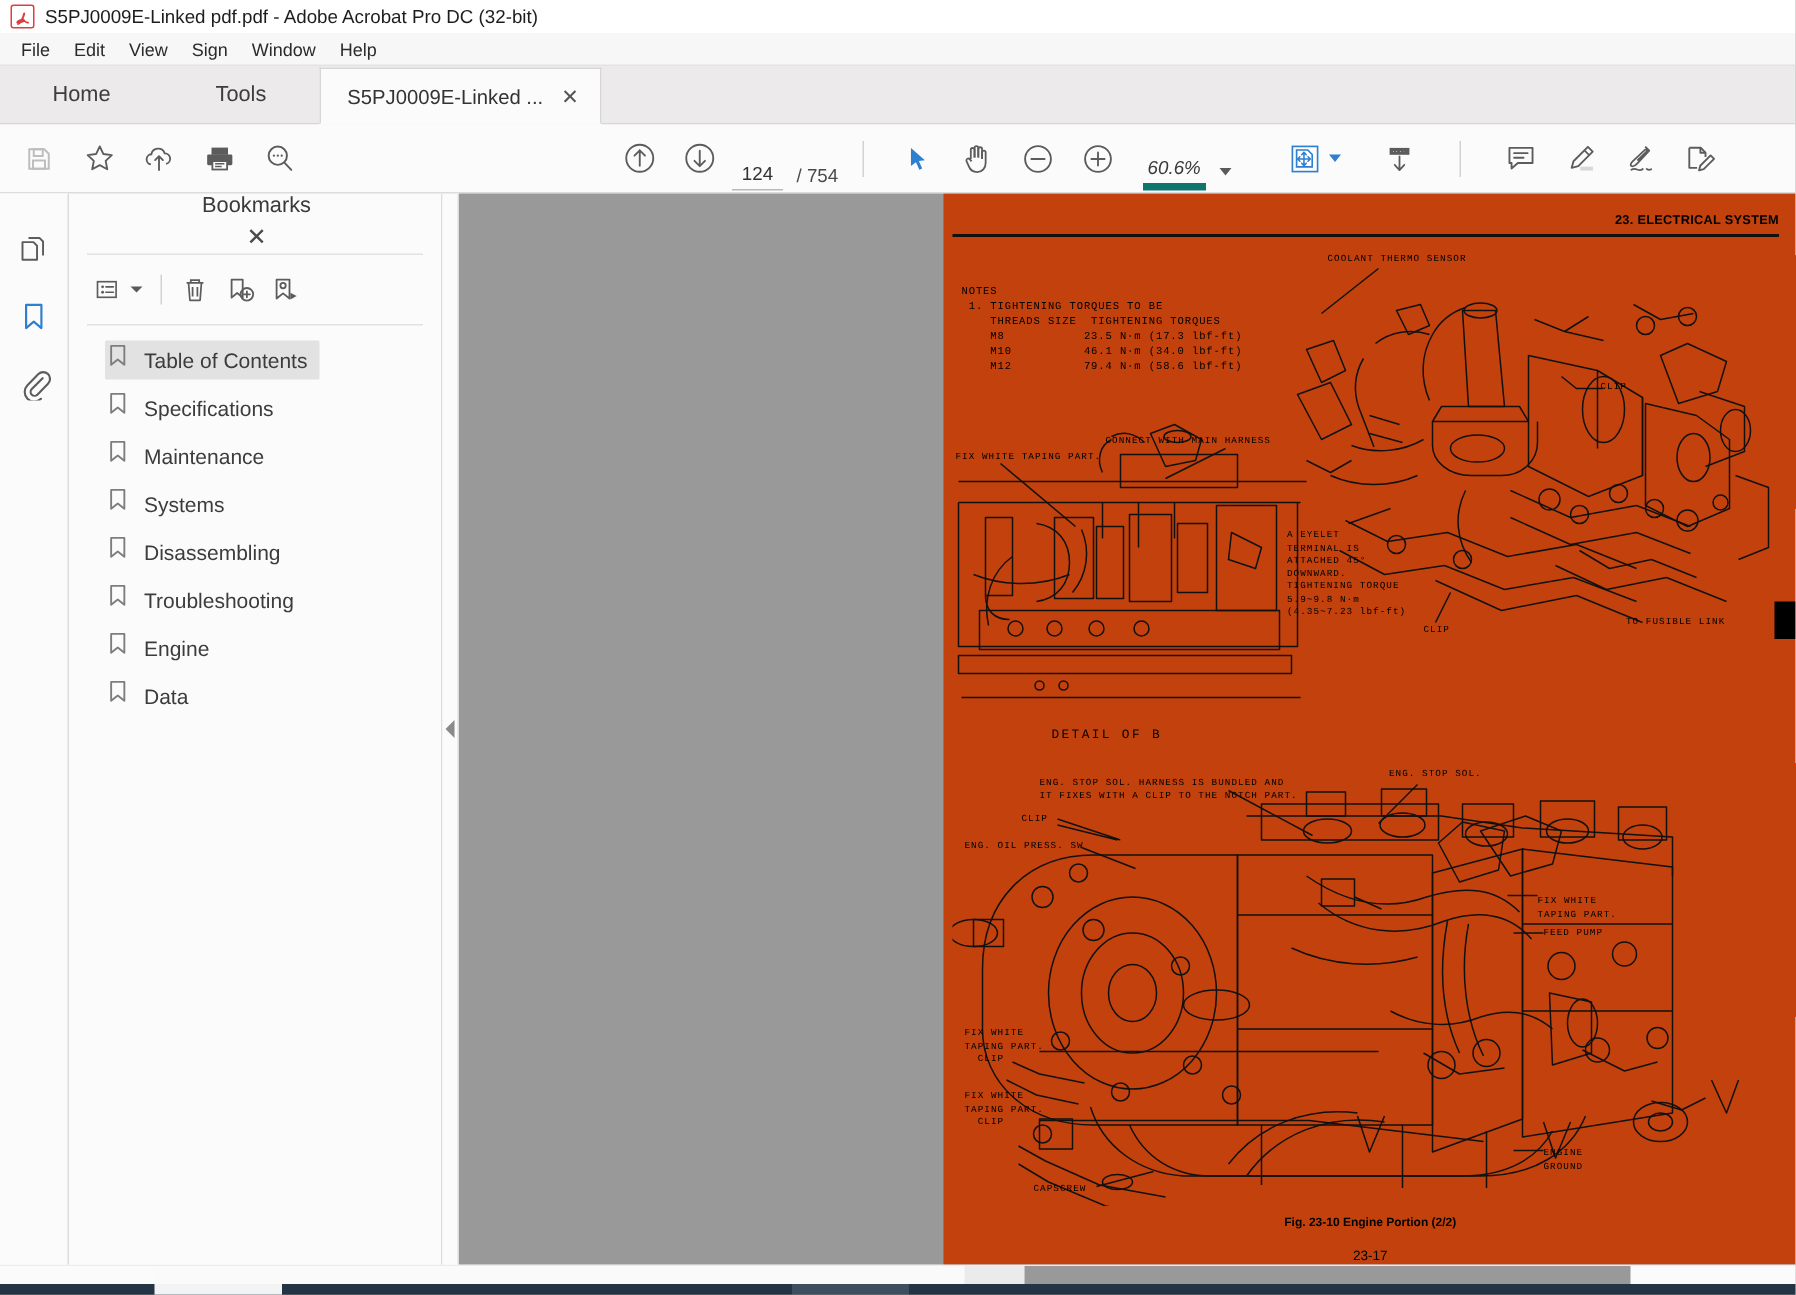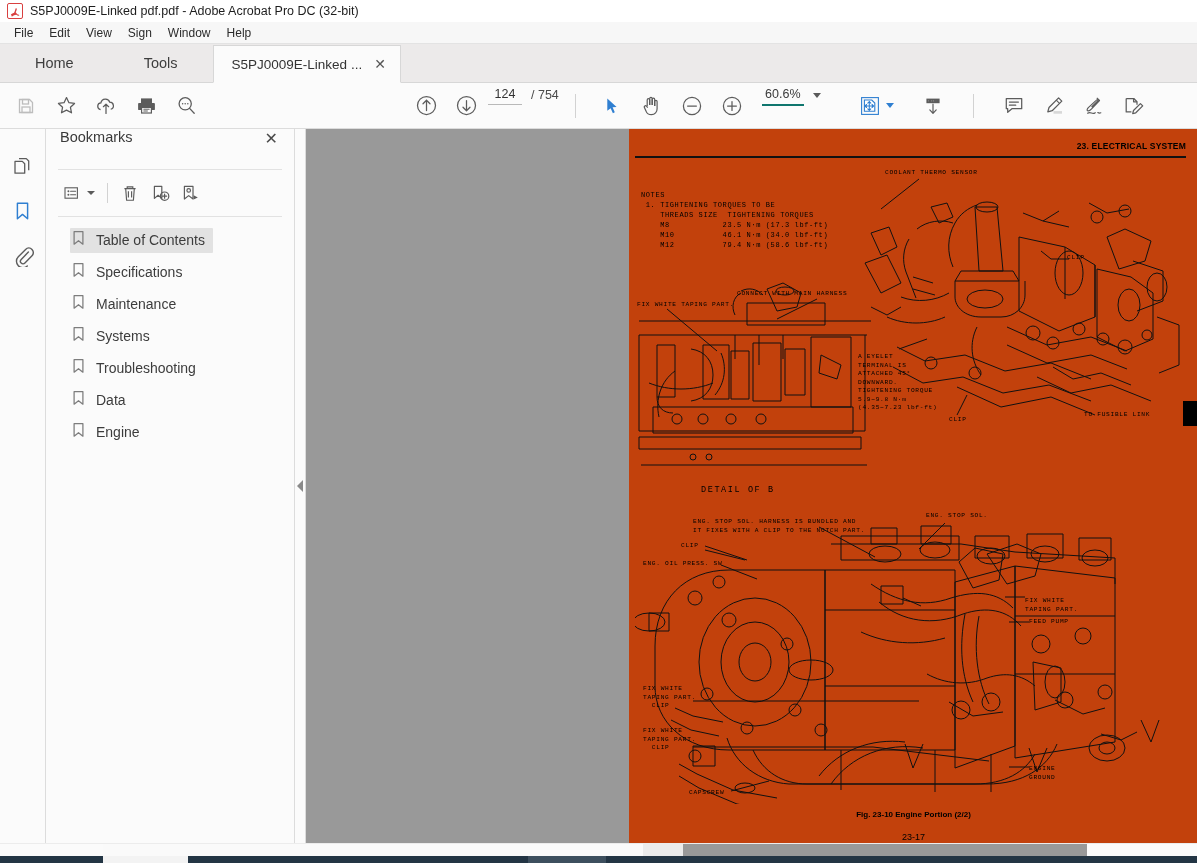--- a/index.html
+++ b/index.html
@@ -30,43 +30,43 @@
   .tab.plain{background:#eceaea;}
   .tab.active{background:#fbfbfb;border-left:1px solid #d7d7d7;border-right:1px solid #d7d7d7;
     border-top:1px solid #d7d7d7;border-bottom:1px solid #fbfbfb;position:relative;top:1px;
     padding:0 14px 0 18px;}
   .tab.active .tab-label{font-size:13.5px;color:#333;margin-right:12px;}
   .tab-close{font-size:14px;color:#555;line-height:1;cursor:pointer;}
 
   
   .toolbar{height:45px;background:#fbfbfb;border-bottom:1px solid #dcdcdc;display:flex;align-items:center;
     position:relative;}
-  .tb-group{display:flex;align-items:flex-start;}
+  .tb-group{display:flex;align-items:flex-end;}
   .tb-btn{width:40px;height:42px;display:flex;align-items:center;justify-content:center;cursor:pointer;}
   .tb-sep{width:1px;height:24px;background:#d2d2d2;margin:0 8px;}
   .pagebox{display:flex;align-items:center;margin:0 2px;}
   .pagefield{width:34px;text-align:center;font-size:12.5px;color:#333;border:none;border-bottom:1px solid #b9b9b9;
     background:transparent;padding:2px 0 3px;font-family:"Liberation Sans",sans-serif;outline:none;}
   .pagetotal{font-size:12.5px;color:#4a4a4a;margin-left:9px;white-space:nowrap;}
   .zoombox{display:flex;align-items:center;margin-left:10px;}
-  .zoomval{font-size:12.5px;color:#3a3a3a;border-bottom:2px solid #0f766e;padding:2px 2px 3px;min-width:38px;
-    text-align:center;}
+  .zoomval{font-size:12.5px;color:#3a3a3a;border-bottom:5px solid #0f766e;padding:2px 2px 3px;min-width:38px;
+    text-align:center;font-style:italic;}
   .caret{width:0;height:0;border-left:4px solid transparent;border-right:4px solid transparent;
     border-top:5px solid #5a5a5a;margin-left:9px;}
   .caret.blue{border-top-color:#2f7fd1;}
 
   
   .main{display:flex;height:714px;background:#fbfbfb;}
 
   .railbar{width:45px;background:#fbfbfb;border-right:1px solid #dcdcdc;padding-top:14px;position:relative;}
   .rail-btn{width:45px;height:45px;display:flex;align-items:center;justify-content:center;cursor:pointer;
     position:relative;}
 
   .navpanel{width:248px;background:#fbfbfb;border-right:1px solid #dcdcdc;display:flex;flex-direction:column;}
-  .np-head{height:40px;display:flex;justify-content:space-between;padding:0 12px 0 14px;}
+  .np-head{height:40px;display:flex;align-items:center;justify-content:space-between;padding:0 12px 0 14px;flex-direction:column;}
   .np-title{font-size:14.5px;color:#3a3a3a;}
   .np-close{font-size:16px;color:#4a4a4a;cursor:pointer;line-height:1;padding:2px 4px;}
   .np-rule{height:1px;background:#e2e2e2;margin:0 12px;}
   .np-tools{height:46px;display:flex;align-items:center;padding-left:12px;}
   .np-tool{width:30px;height:30px;display:flex;align-items:center;justify-content:center;cursor:pointer;}
   .np-tool.wide{width:42px;}
   .np-sep{width:1px;height:20px;background:#d2d2d2;margin:0 7px;}
   .bm-list{padding-top:7px;overflow:hidden;}
   .bm-row{height:32px;display:flex;align-items:center;padding-left:24px;cursor:pointer;}
   .bm-row .bm-label{font-size:14px;color:#3c3c3c;margin-left:11px;white-space:nowrap;}
@@ -394,41 +394,51 @@
             <span class="bm-label">Systems</span>
           </span>
         </div>
         <div class="bm-row">
           <span class="bm-hit">
             <span>
               <svg width="13" height="16" viewBox="0 0 13 16" fill="none" stroke="#7d7d7d" stroke-width="1.25">
                   <path d="M2.1 1.6h8.8v12.6l-4.4-3.5-4.4 3.5z" stroke-linejoin="round"></path>
                 </svg>
             </span>
+            <span class="bm-label">Disassembling</span>
+          </span>
+        </div>
+        <div class="bm-row">
+          <span class="bm-hit">
+            <span>
+              <svg width="13" height="16" viewBox="0 0 13 16" fill="none" stroke="#7d7d7d" stroke-width="1.25">
+                  <path d="M2.1 1.6h8.8v12.6l-4.4-3.5-4.4 3.5z" stroke-linejoin="round"></path>
+                </svg>
+            </span>
             <span class="bm-label">Troubleshooting</span>
+          </span>
+        </div>
+        <div class="bm-row">
+          <span class="bm-hit">
+            <span>
+              <svg width="13" height="16" viewBox="0 0 13 16" fill="none" stroke="#7d7d7d" stroke-width="1.25">
+                  <path d="M2.1 1.6h8.8v12.6l-4.4-3.5-4.4 3.5z" stroke-linejoin="round"></path>
+                </svg>
+            </span>
+            <span class="bm-label">Engine</span>
           </span>
         </div>
         <div class="bm-row">
           <span class="bm-hit">
             <span>
               <svg width="13" height="16" viewBox="0 0 13 16" fill="none" stroke="#7d7d7d" stroke-width="1.25">
                   <path d="M2.1 1.6h8.8v12.6l-4.4-3.5-4.4 3.5z" stroke-linejoin="round"></path>
                 </svg>
             </span>
             <span class="bm-label">Data</span>
-          </span>
-        </div>
-        <div class="bm-row">
-          <span class="bm-hit">
-            <span>
-              <svg width="13" height="16" viewBox="0 0 13 16" fill="none" stroke="#7d7d7d" stroke-width="1.25">
-                  <path d="M2.1 1.6h8.8v12.6l-4.4-3.5-4.4 3.5z" stroke-linejoin="round"></path>
-                </svg>
-            </span>
-            <span class="bm-label">Engine</span>
           </span>
         </div>
       </div>
     </div>
 
     <div class="splitter">
       <span class="split-arrow"></span>
     </div>
 
     <div class="viewport">

